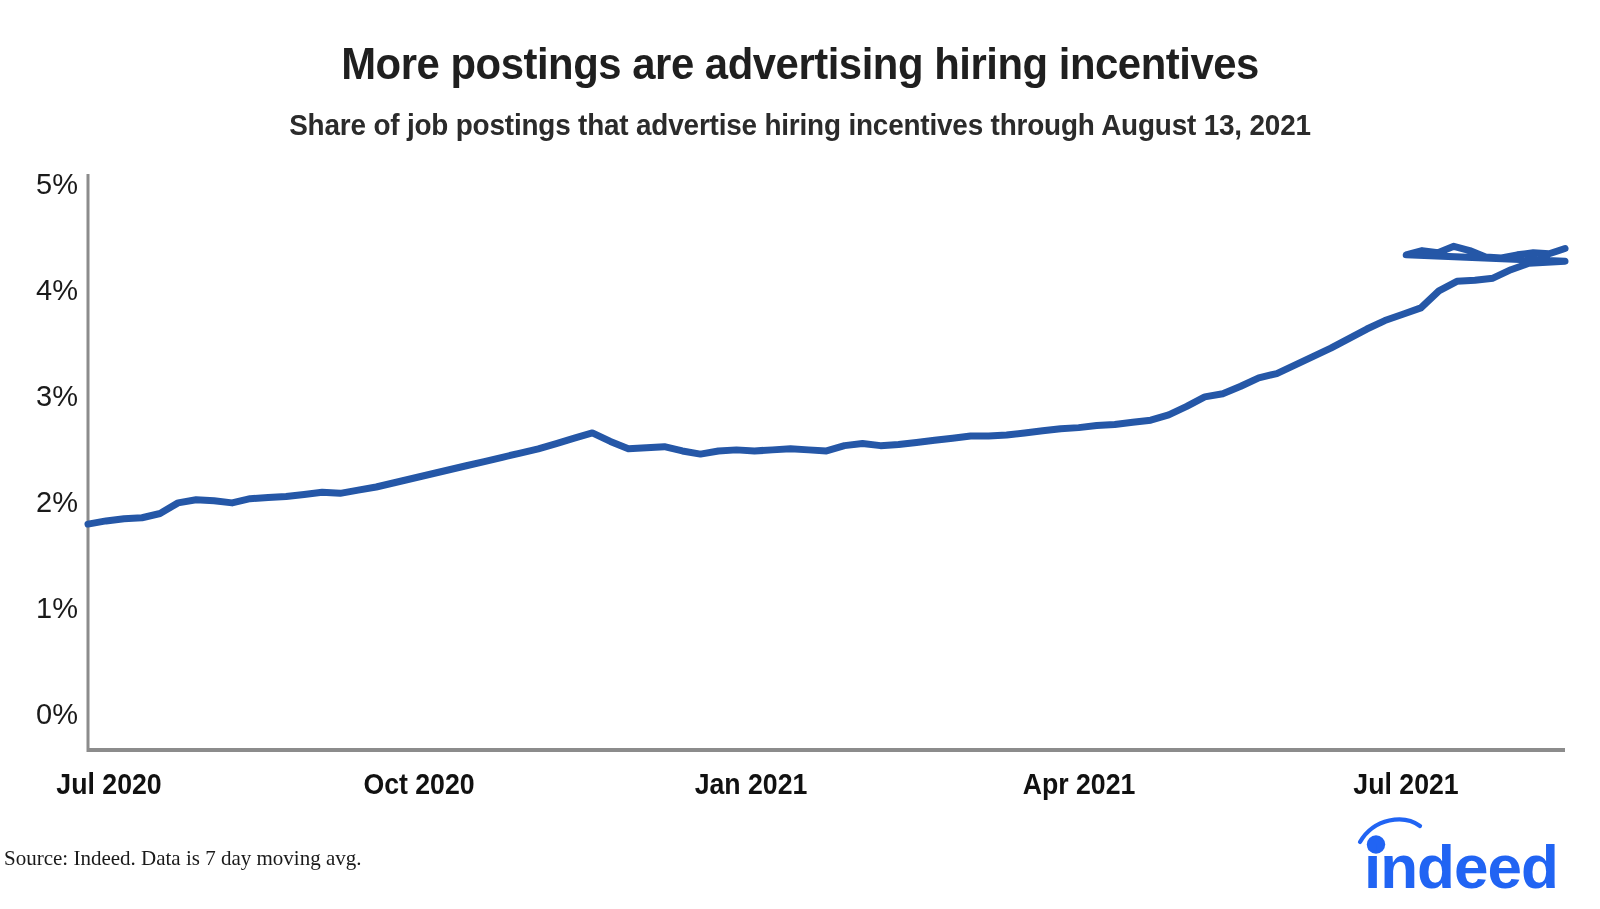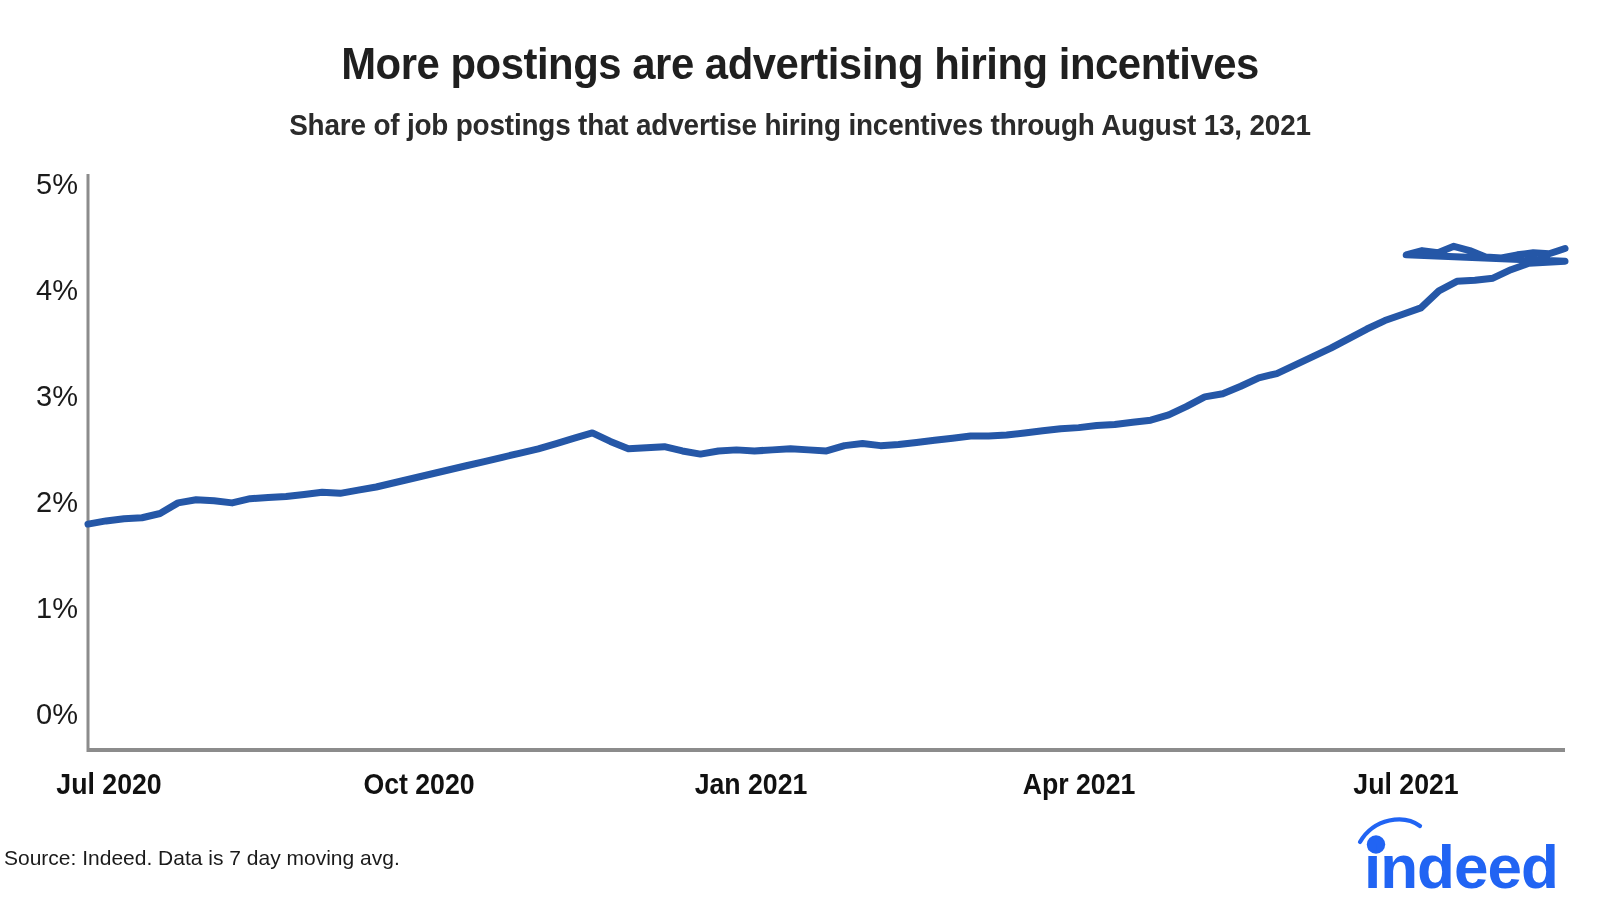--- a/index.html
+++ b/index.html
@@ -72,21 +72,21 @@
     color: #111111;
     transform: translateX(-50%) scaleX(0.92);
     white-space: nowrap;
   }
   .source-note {
     position: absolute;
     left: 4px;
     top: 846px;
     font-size: 21px;
     color: #1a1a1a;
-    font-family: Liberation Sans, sans-serif;
+    font-family: Liberation Serif, serif;
     white-space: nowrap;
   }
   #logo {
     position: absolute;
     left: 1330px;
     top: 812px;
     width: 240px;
     height: 82px;
   }
 </style>

